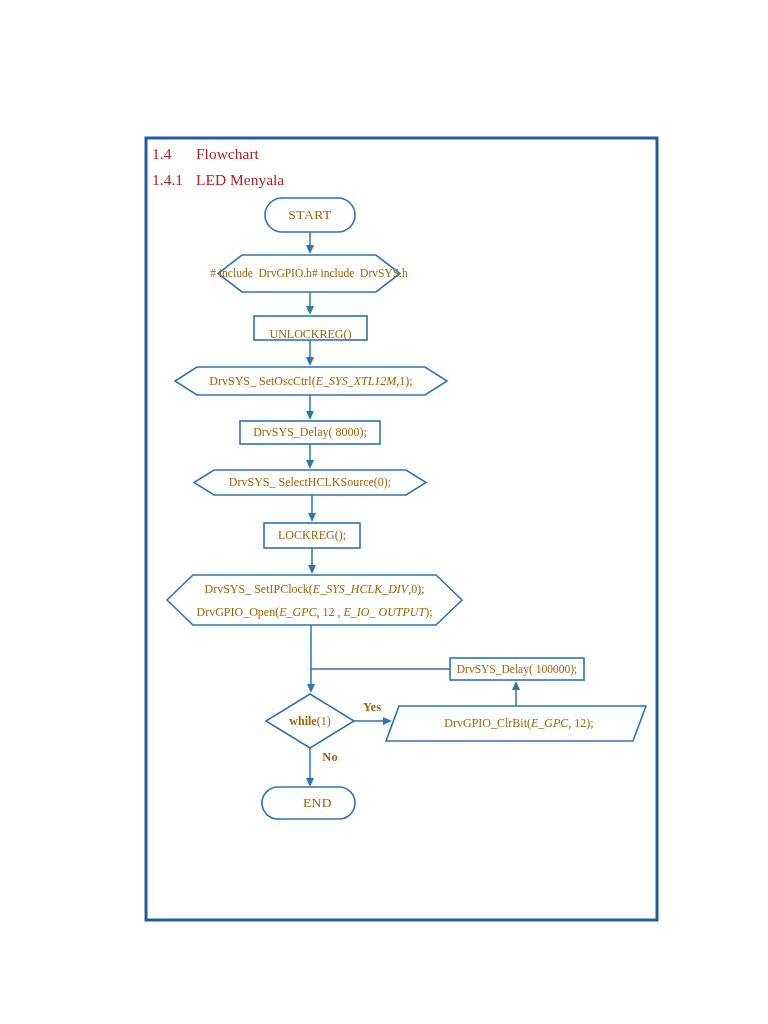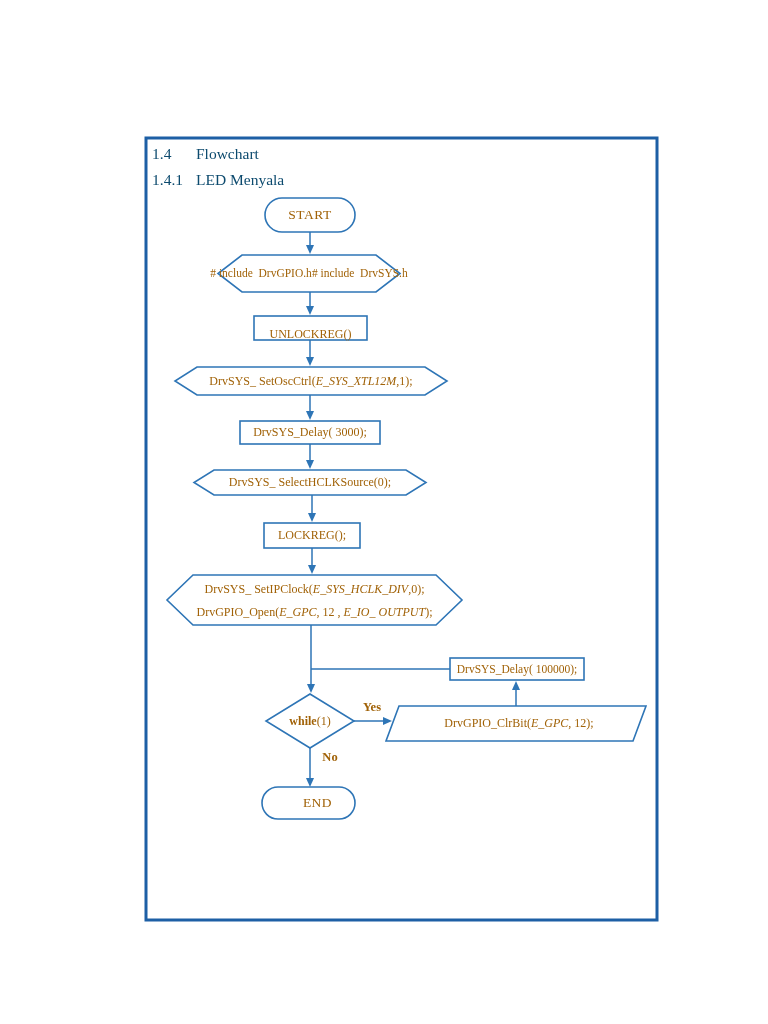--- a/index.html
+++ b/index.html
@@ -1,21 +1,21 @@
 <!DOCTYPE html>
 <html><head>
 <meta charset="utf-8">
 <style>
   html,body{margin:0;padding:0;background:#ffffff;}
   .canvas{position:relative;width:768px;height:1024px;background:#ffffff;overflow:hidden;
           font-family:"Liberation Serif", serif;}
   svg{position:absolute;left:0;top:0;}
   .lbl{position:absolute;display:flex;align-items:center;justify-content:center;
        color:#a16207;white-space:pre;text-align:center;line-height:1.25;pointer-events:none;}
-  .heading{position:absolute;display:flex;color:#0c4a6e;font-size:15.5px;white-space:pre;}
+  .heading{position:absolute;display:flex;color:#b91c1c;font-size:15.5px;white-space:pre;}
   .heading .num{width:44px;}
   .s11{font-size:11.5px;}
   .s12{font-size:12px;}
   .s13{font-size:13.5px;letter-spacing:.5px;}
   .yesno{font-weight:600;font-size:12.5px;}
 </style>
 </head>
 <body>
 
 <div class="canvas">
@@ -82,21 +82,21 @@
 
   <div class="lbl s11" style="left:218px;top:255px;width:182px;height:37px;flex-direction:row;">
     <div># include  DrvGPIO.h</div>
     <div># include  DrvSYS.h</div>
   </div>
 
   <div class="lbl s12" style="left:254px;top:316px;width:113px;height:36px;">UNLOCKREG()</div>
 
   <div class="lbl s12" style="left:175px;top:367px;width:272px;height:28px;"><span>DrvSYS_ SetOscCtrl(</span><span style="font-style: italic;">E_SYS_XTL12M</span><span>,1);</span></div>
 
-  <div class="lbl s12" style="left:240px;top:421px;width:140px;height:23px;">DrvSYS_Delay( 3000);</div>
+  <div class="lbl s12" style="left:240px;top:421px;width:140px;height:23px;">DrvSYS_Delay( 8000);</div>
 
   <div class="lbl s12" style="left:194px;top:470px;width:232px;height:25px;">DrvSYS_ SelectHCLKSource(0);</div>
 
   <div class="lbl s12" style="left:264px;top:523px;width:96px;height:25px;">LOCKREG();</div>
 
   <div class="lbl s12" style="left:167px;top:579px;width:295px;height:20px;"><span>DrvSYS_ SetIPClock(</span><span style="font-style: italic;">E_SYS_HCLK_DIV</span><span>,0);</span></div>
   <div class="lbl s12" style="left:167px;top:602px;width:295px;height:20px;"><span>DrvGPIO_Open(</span><span style="font-style: italic;">E_GPC</span><span>, 12 , </span><span style="font-style: italic;">E_IO_ OUTPUT</span><span>);</span></div>
 
   <div class="lbl s11" style="left:450px;top:658px;width:134px;height:22px;">DrvSYS_Delay( 100000);</div>
 

